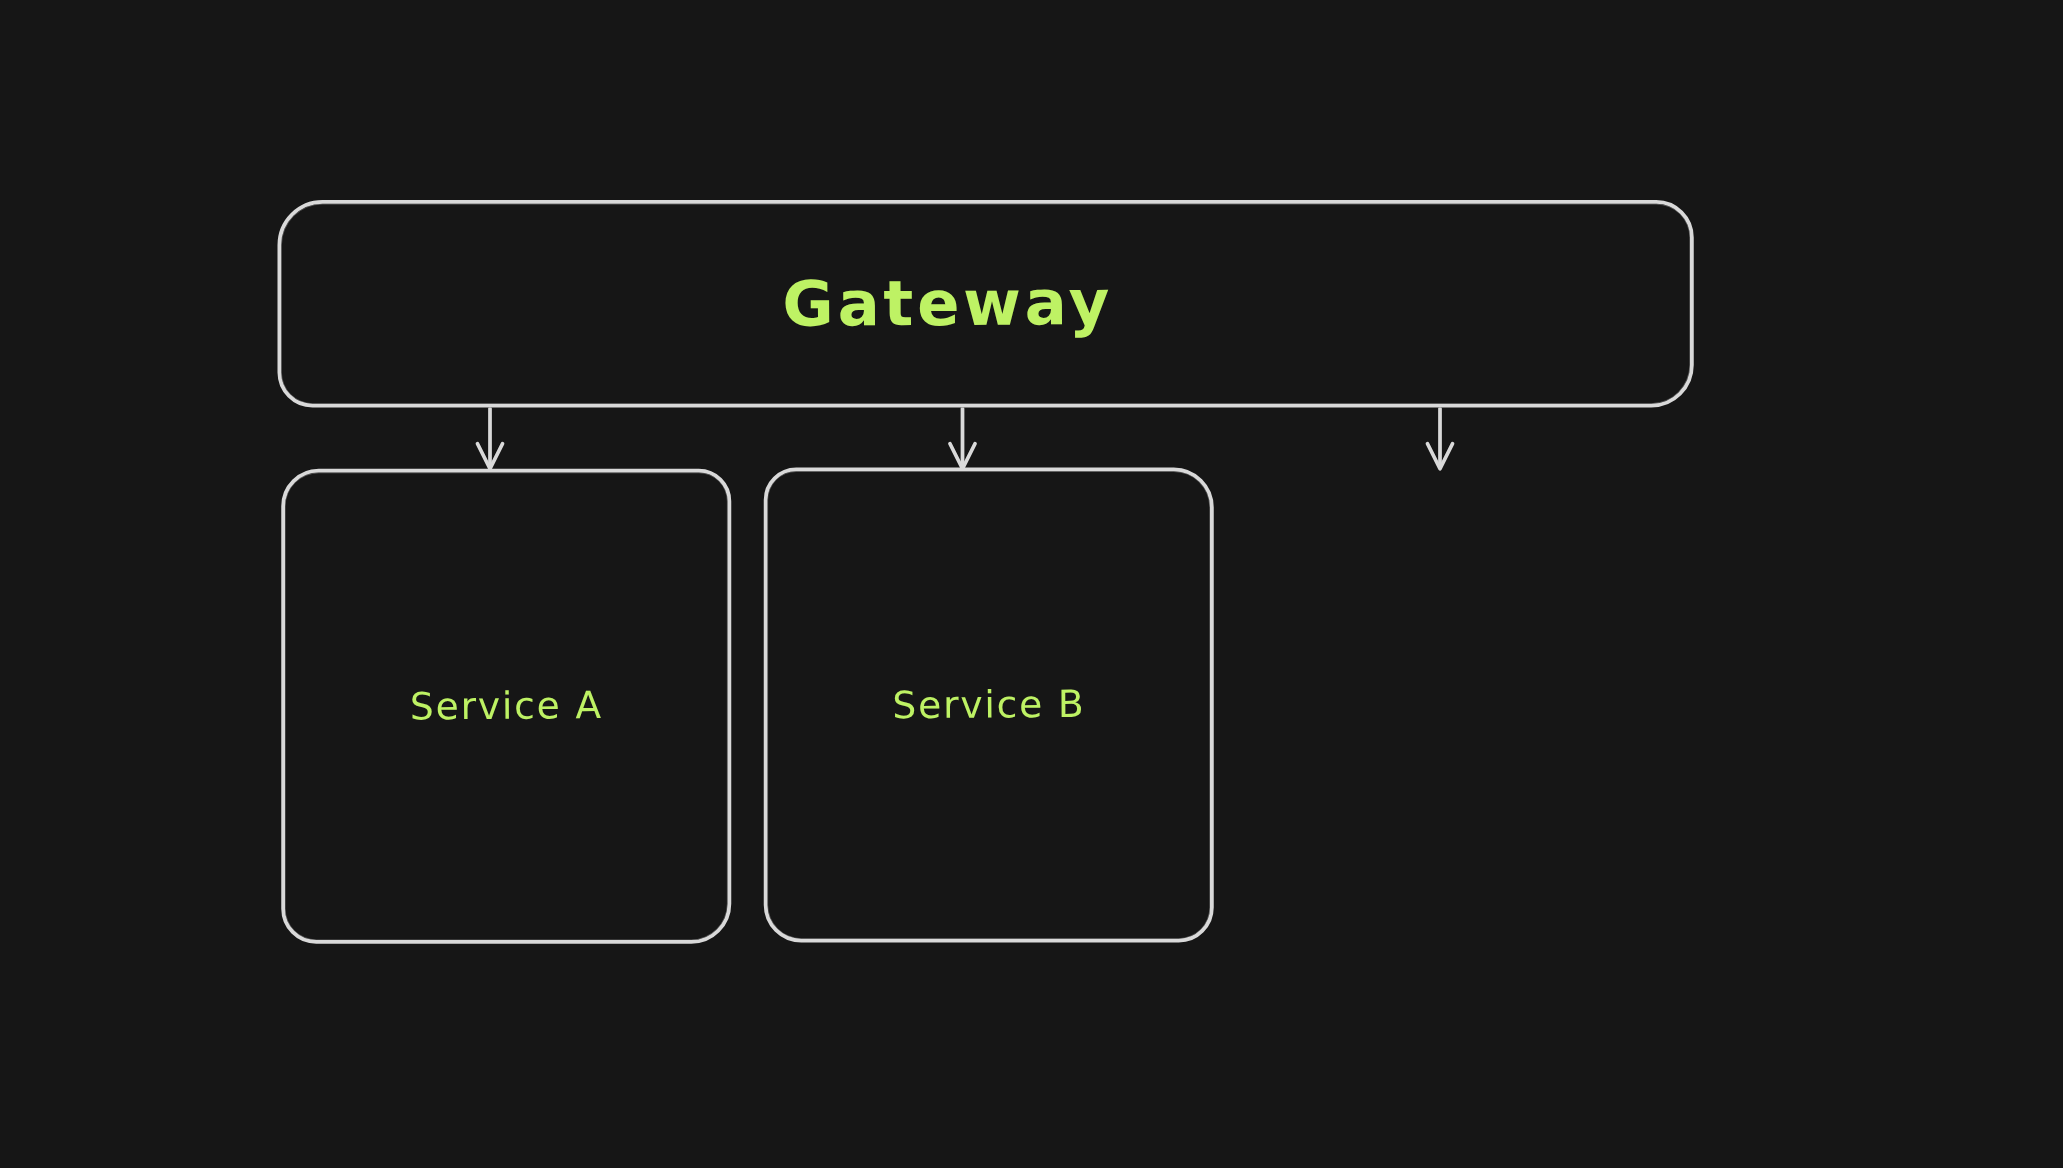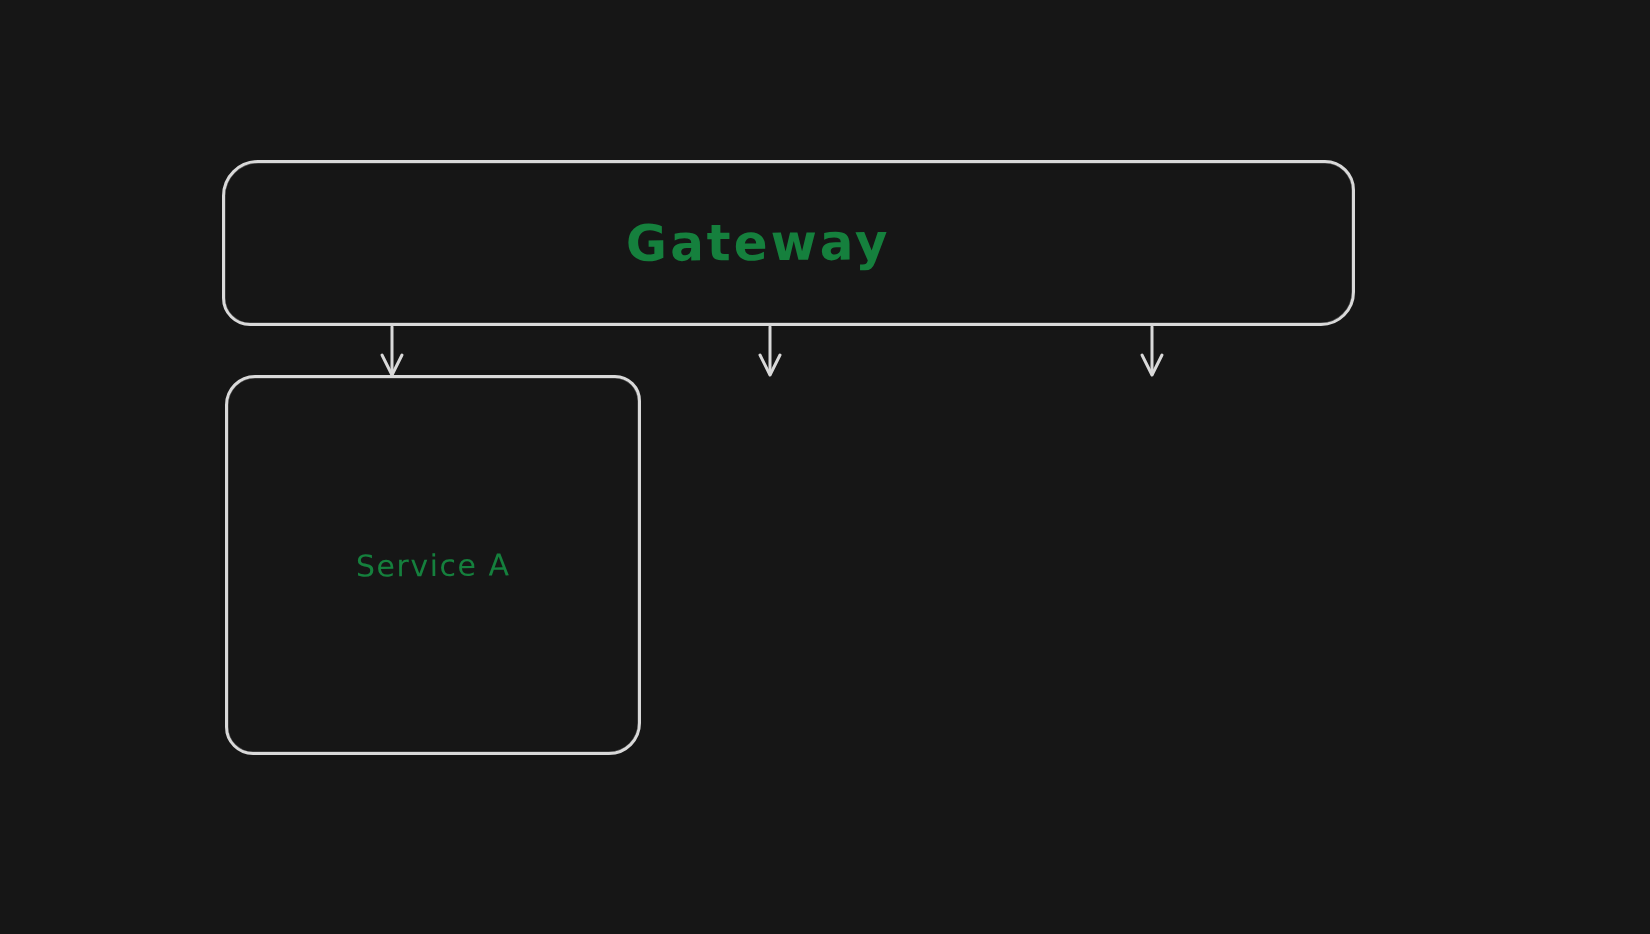--- a/index.html
+++ b/index.html
@@ -13,21 +13,21 @@
     height: 934px;
     background: #161616;
     overflow: hidden;
     font-family: "DejaVu Sans", sans-serif;
   }
   .node {
     position: absolute;
     box-sizing: border-box;
     border: 3px solid #d9d9d9;
     background: transparent;
-    color: #15803d;
+    color: #bef264;
     display: flex;
     align-items: center;
     justify-content: center;
     
     box-shadow: inset 0 0 0 0.5px rgba(217,217,217,0.35);
   }
   .node-gateway {
     left: 222px;
     top: 160px;
     width: 1133px;
@@ -35,21 +35,21 @@
     border-radius: 36px 30px 34px 28px;
   }
   .node-gateway .label {
     font-size: 50px;
     font-weight: bold;
     letter-spacing: 3px;
     transform: translateX(-30px) rotate(-0.3deg);
   }
   .node-service {
     top: 375px;
-    width: 416px;
+    width: 360px;
     height: 380px;
     border-radius: 30px 26px 32px 28px;
   }
   .node-service .label {
     font-size: 30px;
     letter-spacing: 1.5px;
     transform: rotate(-0.4deg);
   }
   .node-service-a { left: 225px; }
   .node-service-b { left: 611px; top: 374px; border-radius: 26px 32px 28px 30px; }
@@ -96,14 +96,17 @@
   <div class="edge edge-c">
     <svg viewBox="0 0 36 52">
       <path d="M18 1 L18 48" fill="none" stroke="#d9d9d9" stroke-width="3" stroke-linecap="round"></path>
       <path d="M8 29 L18 49 L28 29" fill="none" stroke="#d9d9d9" stroke-width="3" stroke-linecap="round" stroke-linejoin="round"></path>
     </svg>
   </div>
 
   <div class="node node-service node-service-a">
     <span class="label">Service A</span>
   </div>
+  <div class="node node-service node-service-b">
+    <span class="label">Service B</span>
+  </div>
 
 </div>
 
 </body></html>

